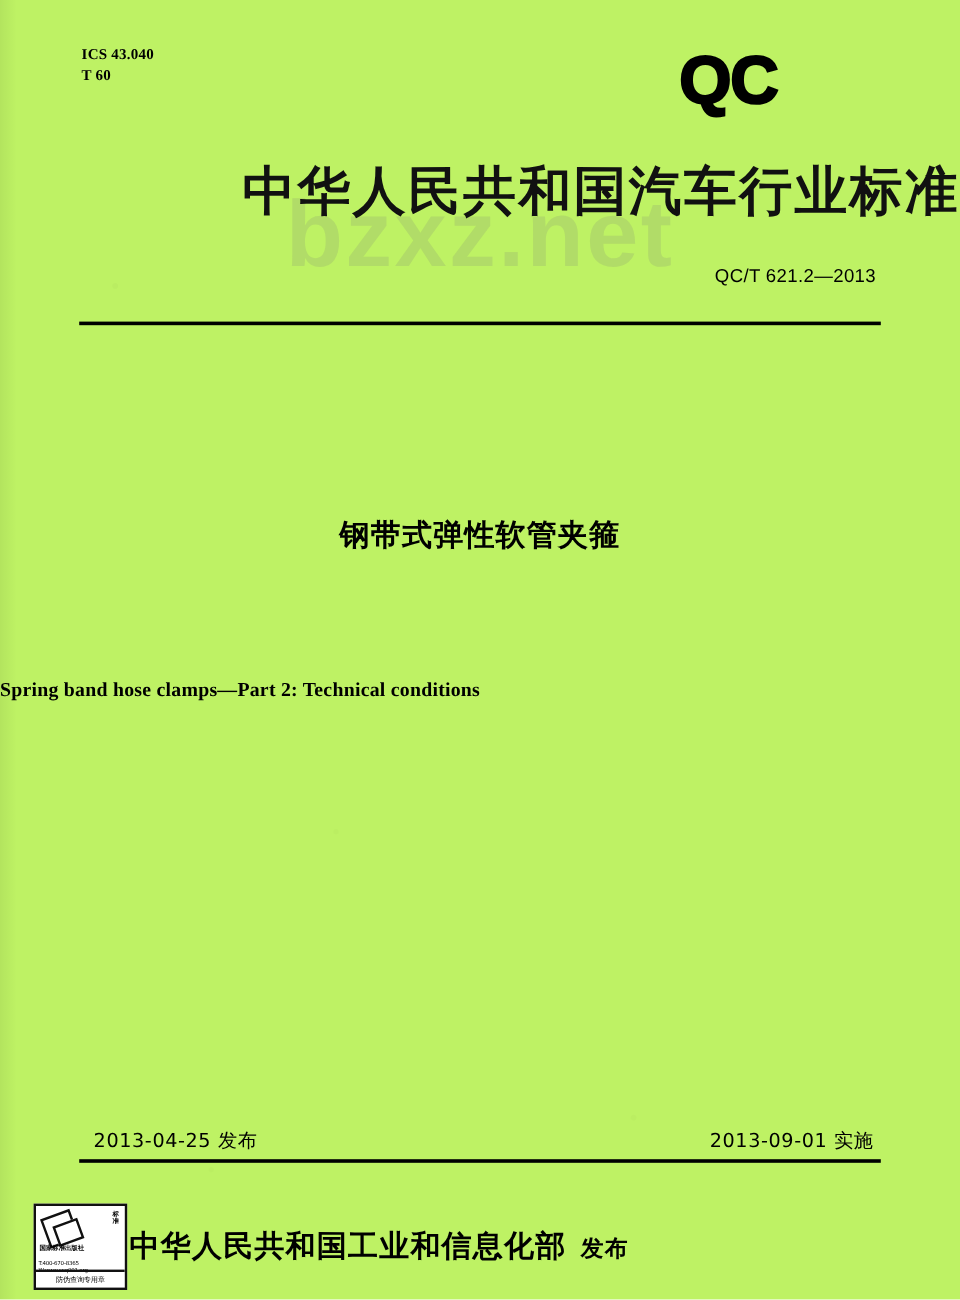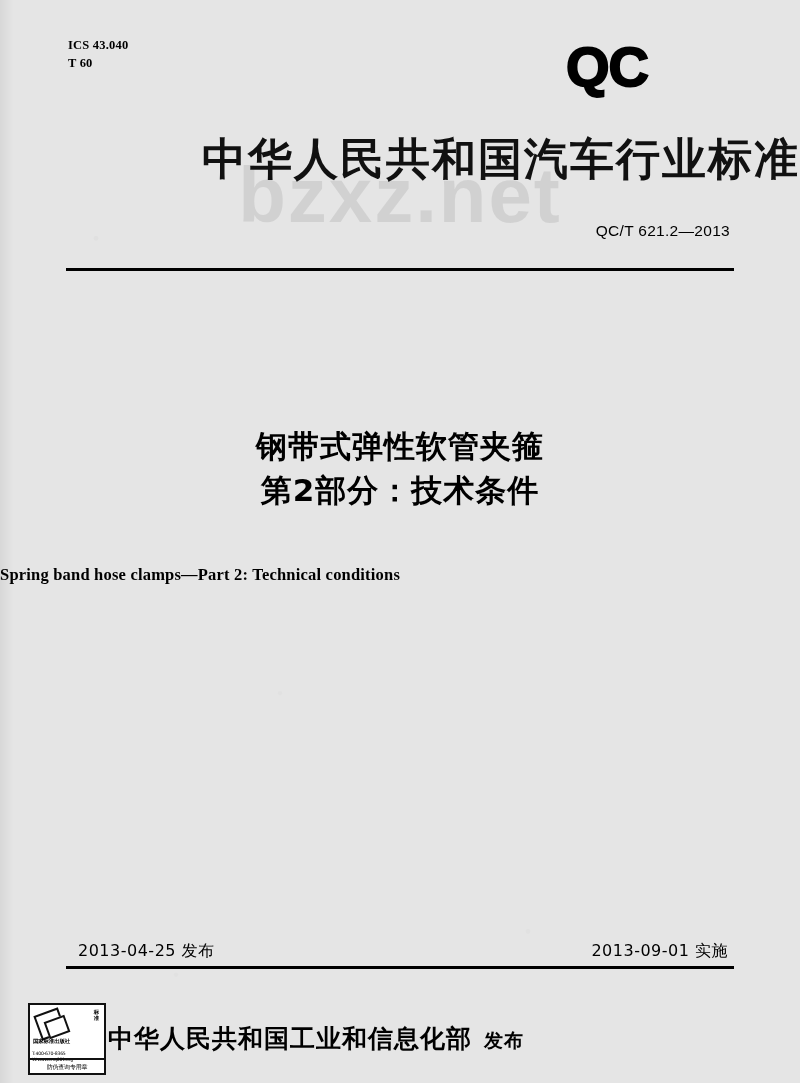--- a/index.html
+++ b/index.html
@@ -10,21 +10,21 @@
   body {
     width: 800px; height: 1083px;
     position: relative;
     font-family: "Liberation Serif", serif;
     color: #000;
     overflow: hidden;
   }
   .page {
     position: absolute;
     inset: 0;
-    background: #e5e5e5;
+    background: #bef264;
   }
   
   .scan-noise {
     position: absolute; inset: 0;
     pointer-events: none;
     background:
       radial-gradient(circle at 12% 22%, rgba(0,0,0,0.025) 0 2px, transparent 3px),
       radial-gradient(circle at 80% 8%, rgba(0,0,0,0.02) 0 1.5px, transparent 3px),
       radial-gradient(circle at 35% 64%, rgba(0,0,0,0.02) 0 1.5px, transparent 3px),
       radial-gradient(circle at 66% 86%, rgba(0,0,0,0.02) 0 2px, transparent 3px),
@@ -108,21 +108,21 @@
     height: 2.5px; background: #000;
   }
 
   
   .title-cn {
     position: absolute;
     left: 0; right: 0; top: 424px;
     text-align: center;
     font-family: "DejaVu Sans", sans-serif;
     font-weight: bold;
-    font-size: 31px;
+    font-size: 25px;
     line-height: 44px;
     letter-spacing: 1px;
   }
   .title-en {
     position: absolute;
     left: 0; right: 0; top: 565px;
     text-align: left;
     font-family: "Liberation Serif", serif;
     font-weight: bold;
     font-size: 16.5px;
@@ -241,21 +241,20 @@
 
   <div class="std-name">中华人民共和国汽车行业标准</div>
 
   <div class="std-no">QC/T 621.2—2013</div>
 
   <div class="rule-top"></div>
   <div class="rule-bottom"></div>
 
   <div class="title-cn">
     <div>钢带式弹性软管夹箍</div>
-    <div>第2部分：技术条件</div>
   </div>
 
   <div class="title-en">Spring band hose clamps—Part 2: Technical conditions</div>
 
   <div class="date-issue">2013-04-25 发布</div>
   <div class="date-effect">2013-09-01 实施</div>
 
   <div class="issuer">
     <span>中华人民共和国工业和信息化部</span><span class="publish">发布</span>
   </div>

